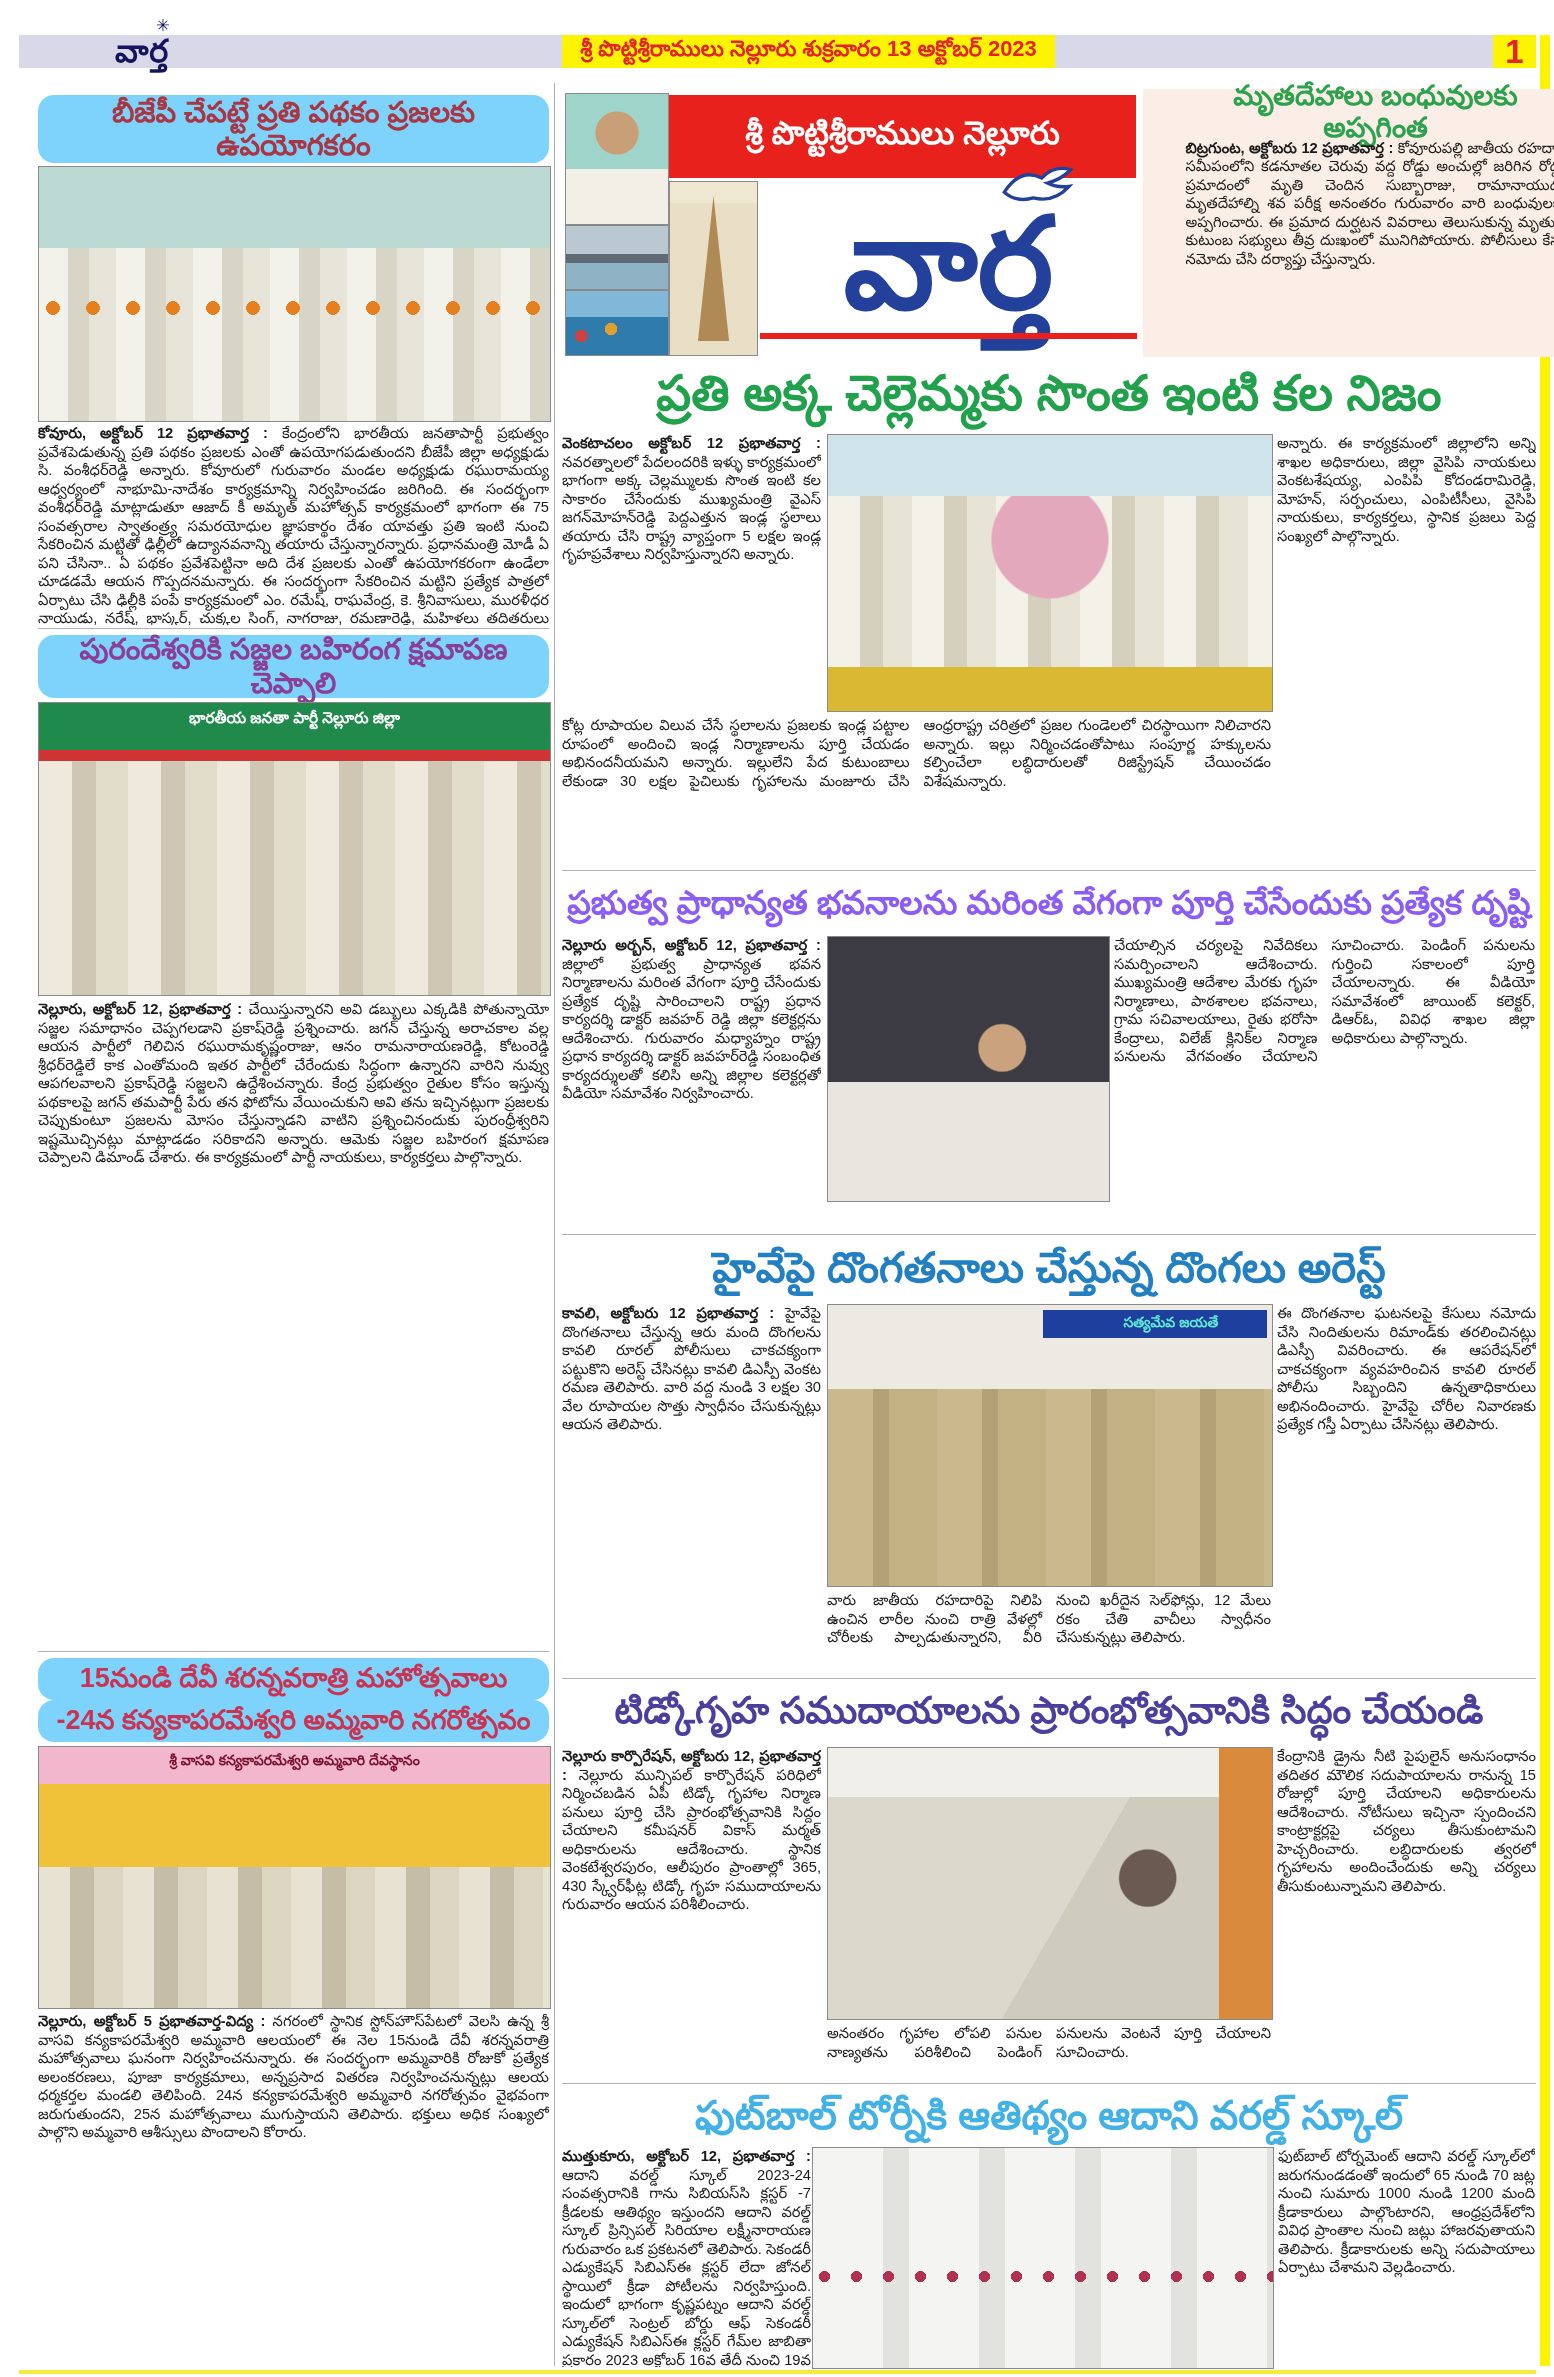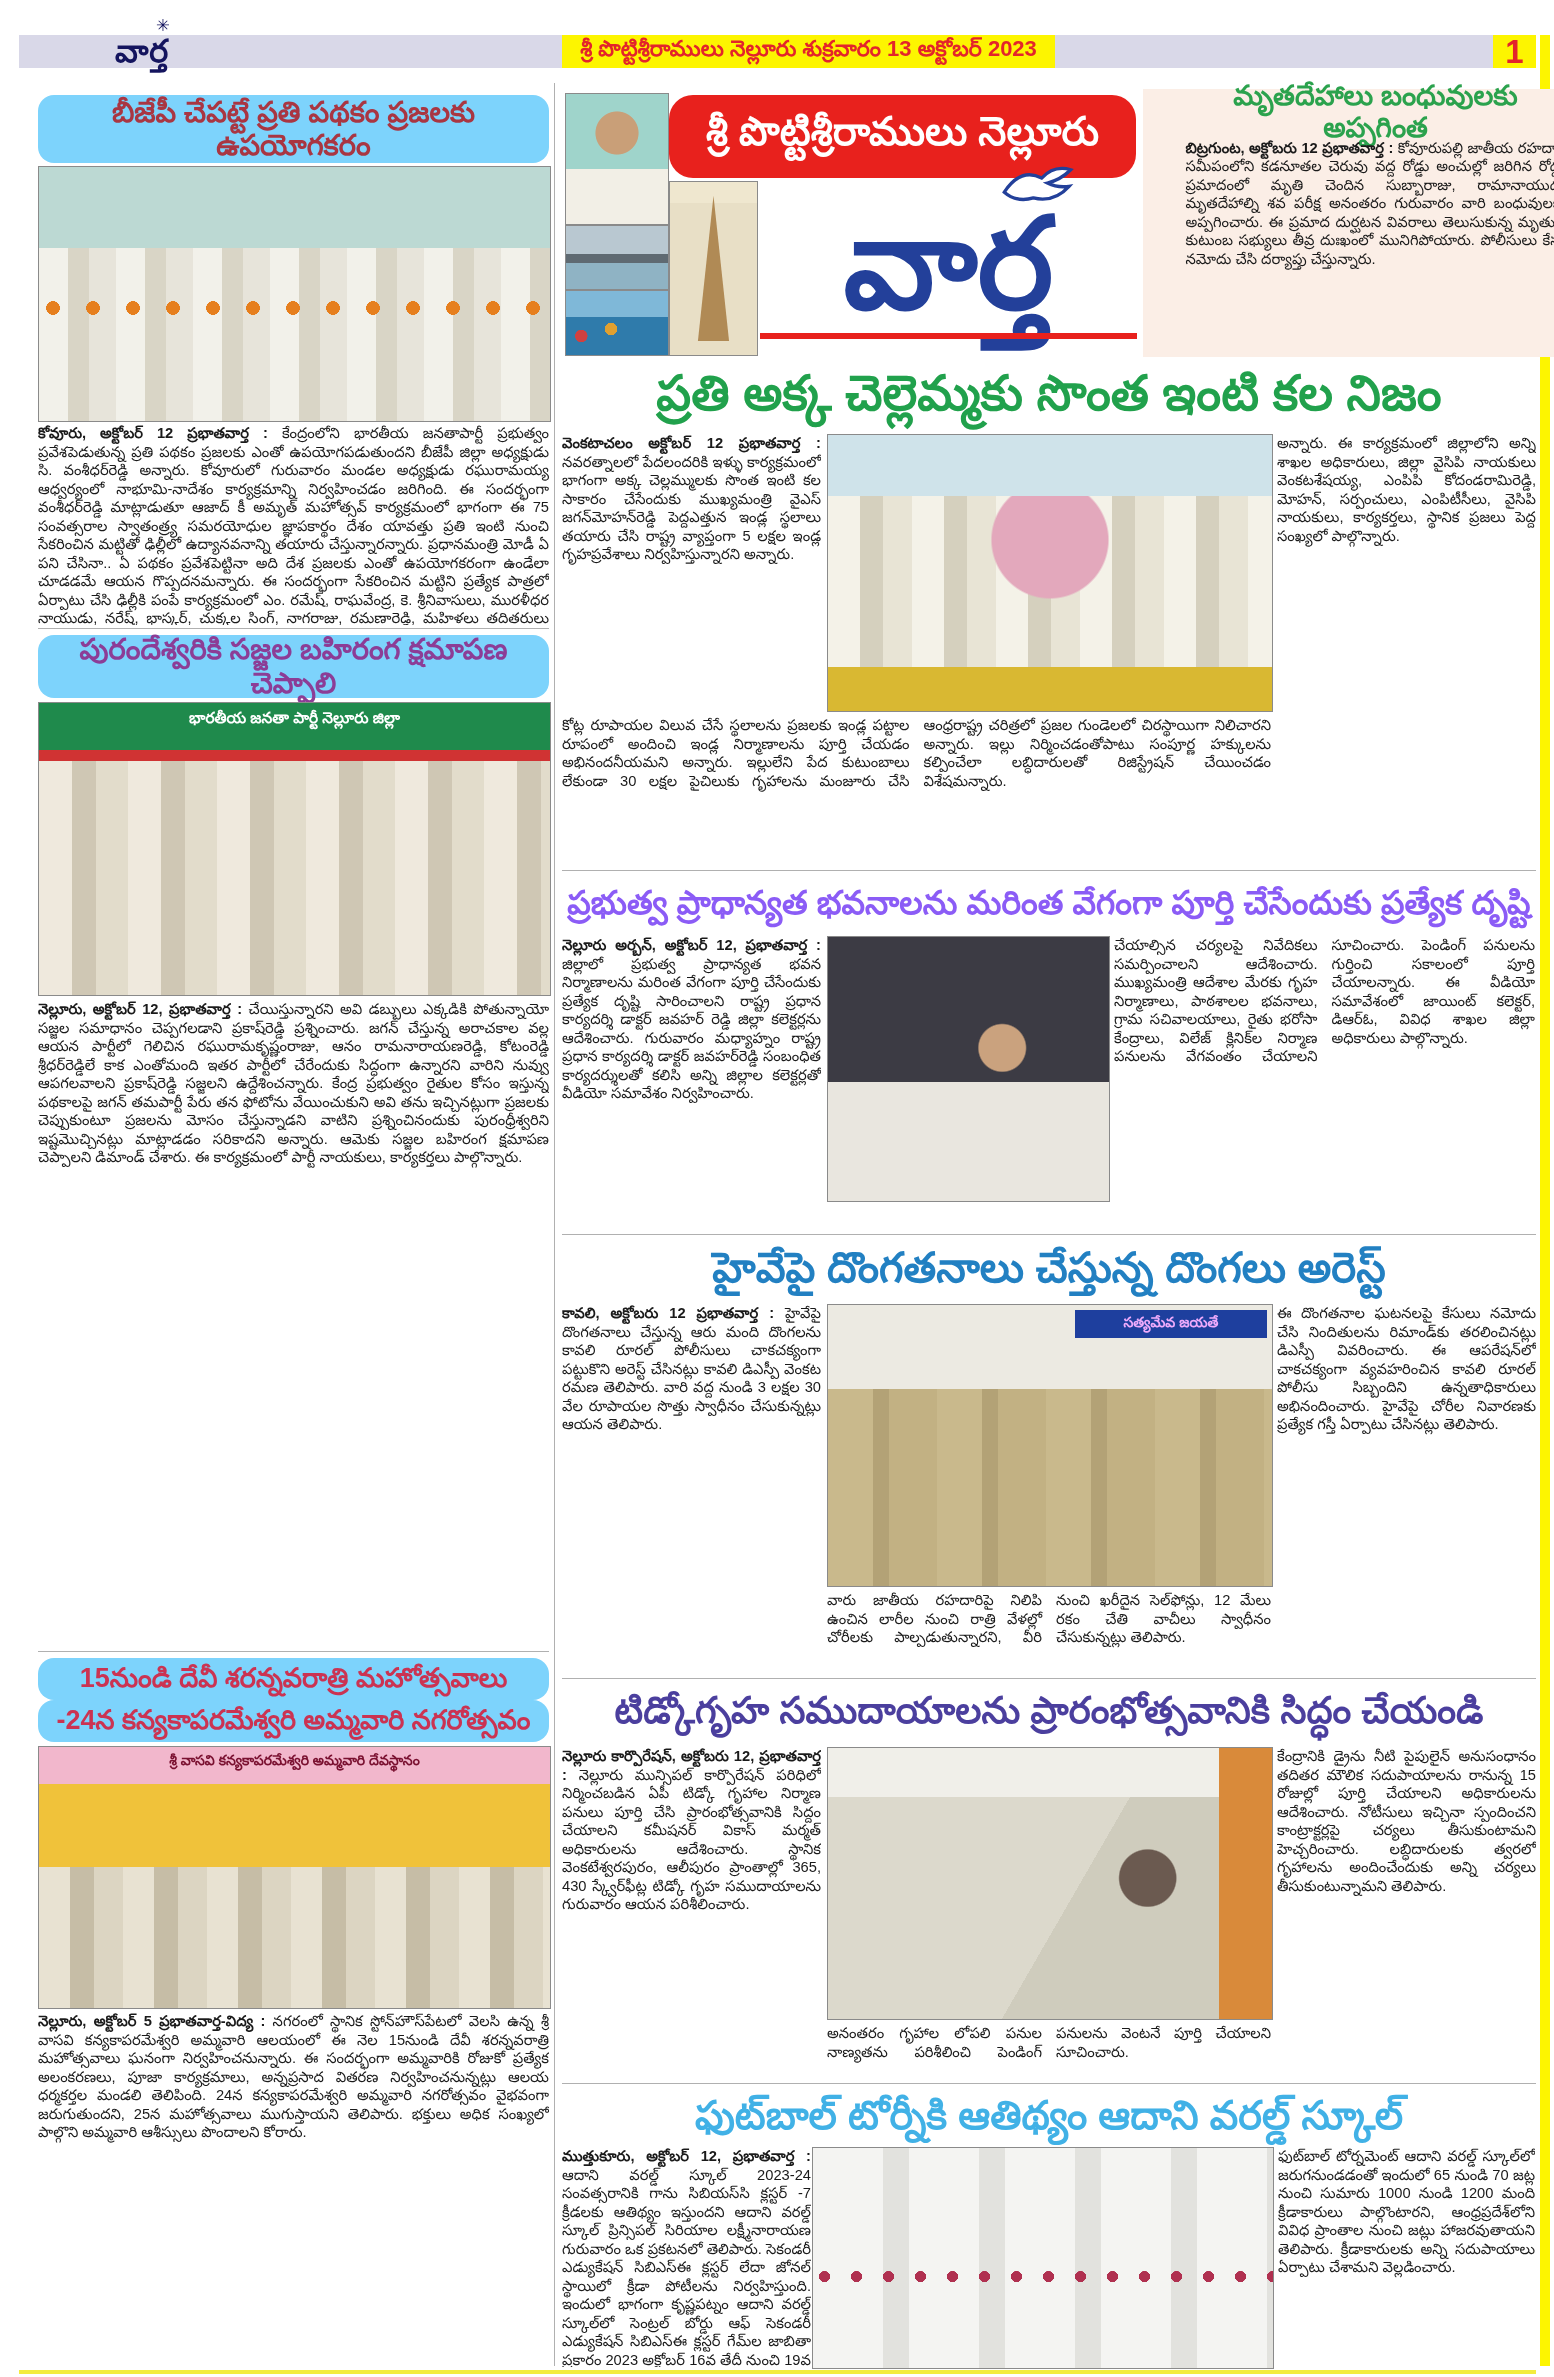--- a/index.html
+++ b/index.html
@@ -8,21 +8,21 @@
   .abs{position:absolute;}
   
   .topbar{background:#d9d8e8;}
   .ybox{background:#fdf500;display:flex;align-items:center;justify-content:center;}
   .edition{color:#e3242b;font-weight:bold;font-size:22px;white-space:nowrap;}
   .pageno{color:#e3242b;font-weight:bold;font-size:33px;}
   .logo-small{color:#14145e;font-weight:bold;font-size:32px;letter-spacing:0.6px;}
   .logo-spark{position:absolute;top:-16.6px;left:41px;color:#14145e;font-size:16.6px;}
   
   .mast-banner{background:#e8211d;display:flex;align-items:center;justify-content:center;
-               color:#ffffff;font-weight:bold;font-size:40px;border-radius:24px;}
+               color:#ffffff;font-weight:bold;font-size:32px;}
   .mast-title{color:#23409a;font-weight:bold;font-size:128px;line-height:1;
               display:flex;align-items:flex-end;justify-content:center;}
   .redbar{background:#e8211d;}
   
   .hl{display:flex;align-items:center;justify-content:center;text-align:center;
       font-weight:bold;line-height:1.15;}
   .hl-green-bg{background:#7dd3fc;border-radius:16px;}
   .hl-cream-bg{background:#fbeee6;padding-left:36px;}
   
   .bt{font-size:14.7px;line-height:18.5px;text-align:justify;overflow:hidden;}
@@ -52,22 +52,22 @@
      linear-gradient(rgba(0,0,0,0) 0 84%,#d9b832 84%),
      repeating-linear-gradient(90deg,#f4f2e8 0 32px,#d5d0be 32px 55px,#e8e4d5 55px 84px),#d8d4c4;}
   .ph-build{background:
      radial-gradient(circle 77px at 62% 42%,#caa27e 30%,rgba(0,0,0,0) 32%),
      linear-gradient(rgba(0,0,0,0) 0 55%,#e9e6df 55%),
      #3c3b44;}
   .ph-highway{background:
      linear-gradient(#eceae2 0 30%,rgba(0,0,0,0) 30%),
      repeating-linear-gradient(90deg,#c9b98c 0 45px,#b3a276 45px 61px,#c2b183 61px 109px),
      linear-gradient(rgba(0,0,0,0) 0 78%,#2e2d33 78%),#d9d5c8;}
-  .banner-blue{position:absolute;background:#1e3f9e;color:#f0abfc;font-weight:bold;
-               display:flex;align-items:center;justify-content:center;}
+  .banner-blue{position:absolute;background:#1e3f9e;color:#5eead4;font-weight:bold;
+               display:flex;align-items:center;justify-content:center;padding-left:32px;}
   .ph-tidco{background:
      linear-gradient(90deg,rgba(0,0,0,0) 0 88%,#d98a3a 88%),
      linear-gradient(#f0efe9 0 18%,rgba(0,0,0,0) 18%),
      radial-gradient(circle 70px at 72% 48%,#6b5a50 40%,rgba(0,0,0,0) 42%),
      linear-gradient(120deg,#dcd9cc 0 55%,#cfccbd 55%),#d6d3c6;}
   .ph-football{background:
      repeating-linear-gradient(90deg,#f4f4f2 0 70px,#e2e2de 70px 96px),
      linear-gradient(rgba(0,0,0,0) 0 26%,#1f6b3a 26% 46%,rgba(0,0,0,0) 46%),
      linear-gradient(rgba(0,0,0,0) 0 58%,#c9b98c 58% 88%,#8a8376 88%),#efefec;}
   .capdots{background:radial-gradient(circle 5.7px at 11.5px 7.7px,#b03050 96%,rgba(0,0,0,0)) repeat-x;

